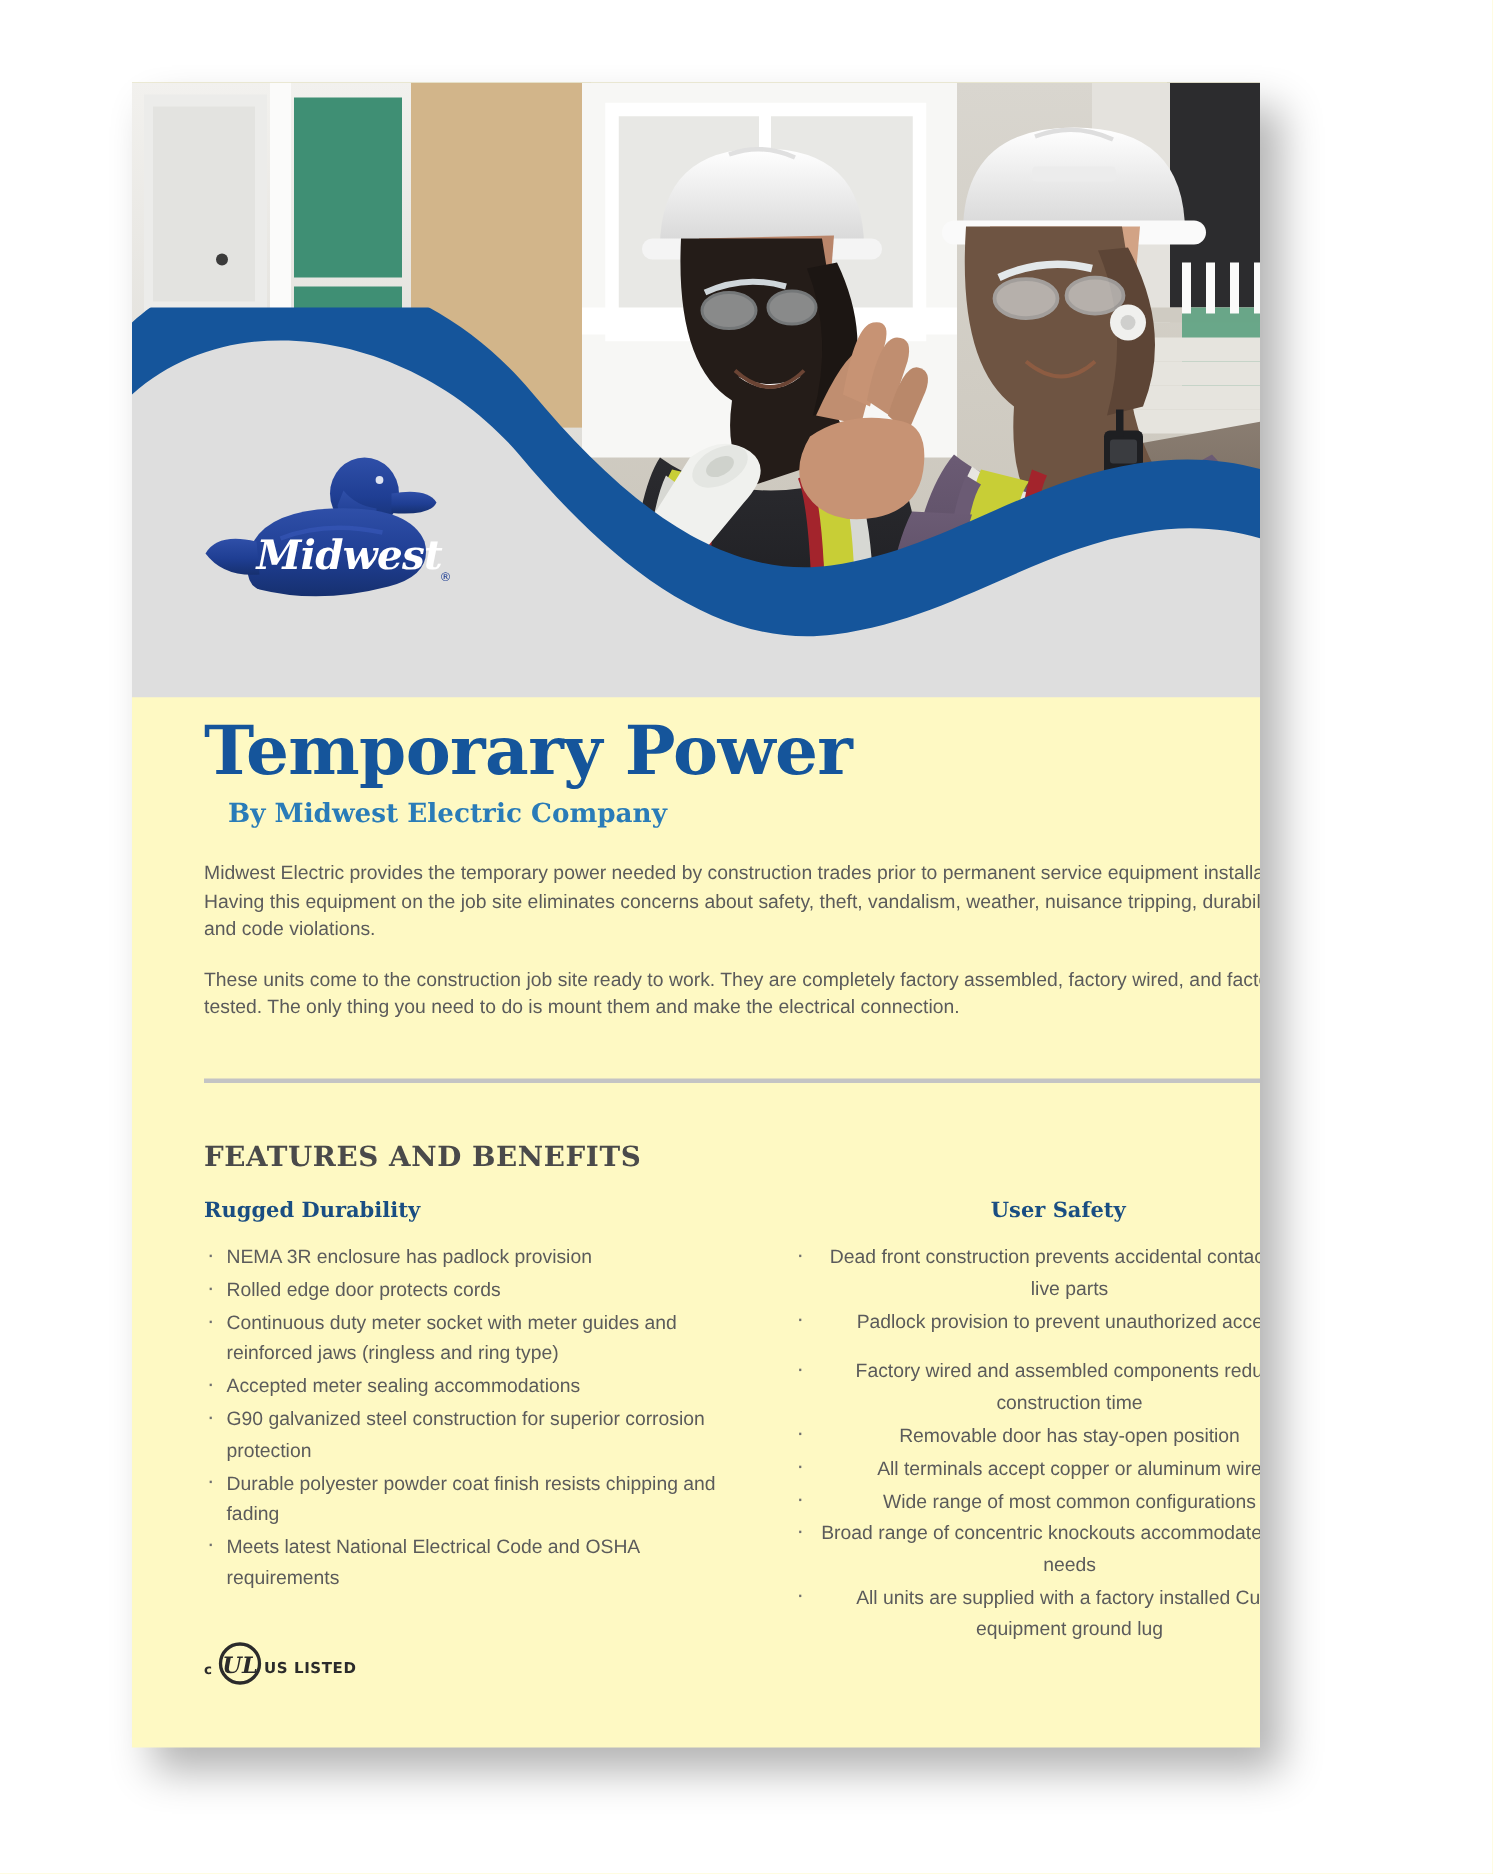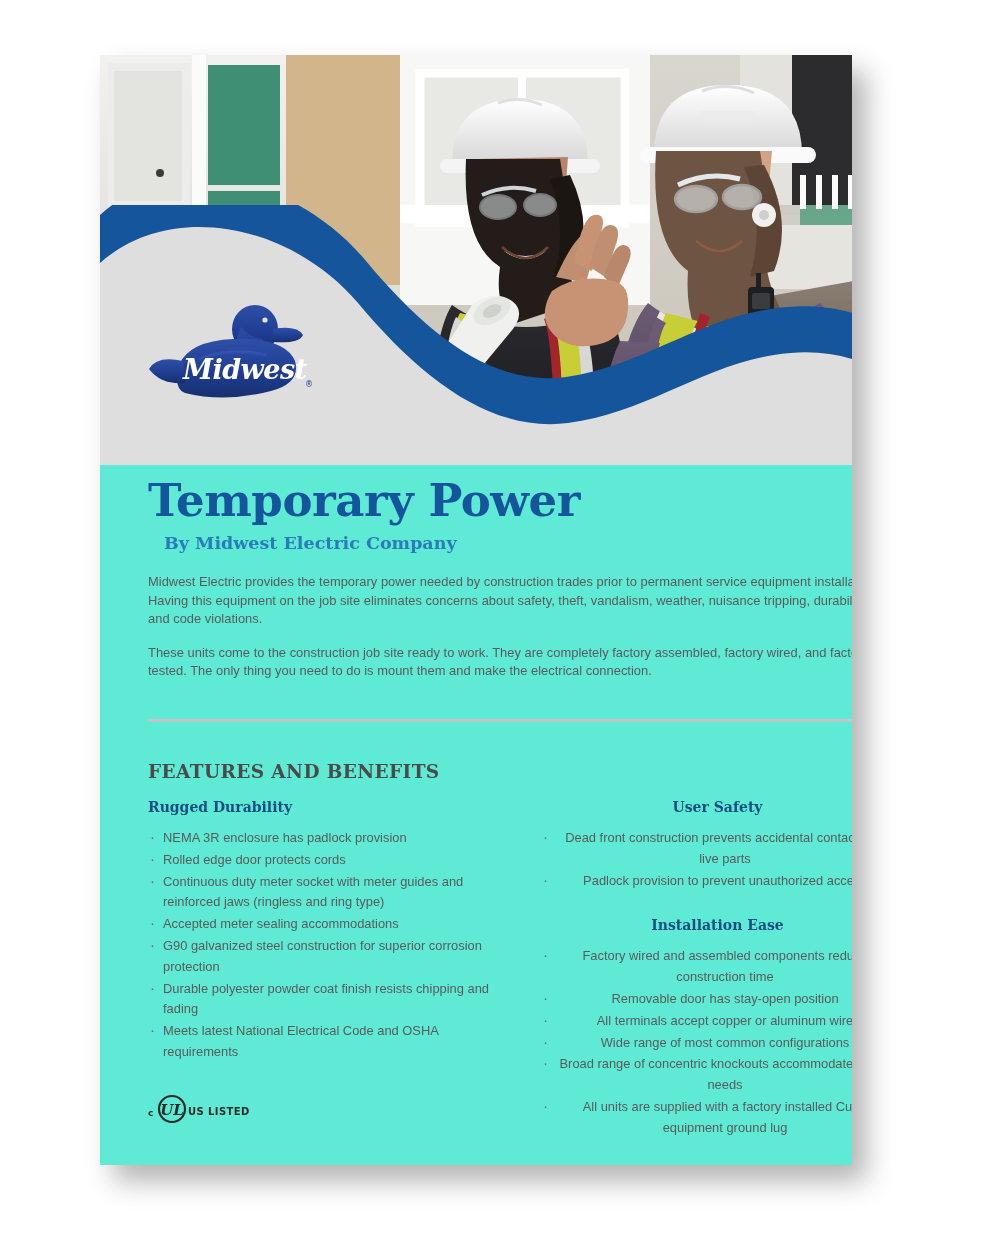--- a/index.html
+++ b/index.html
@@ -7,23 +7,23 @@
     width:995px;height:1249px;
     background:#ffffff;
     font-family:"Liberation Sans", sans-serif;
     overflow:hidden;
     position:relative;
   }
 
   
   #page-sheet{
     position:absolute;
-    left:100px; top:55px;
+    left:88px; top:55px;
     width:752px; height:1110px;
-    background:#5eead4;
+    background:#fef9c3;
     box-shadow: 14px 16px 26px rgba(0,0,0,0.30);
     overflow:hidden;
   }
 
   
   #hero{
     position:absolute; left:0; top:0;
     width:842px; height:400px;
     overflow:hidden;
     background:#b9b3a9;
@@ -451,21 +451,20 @@
           </div>
         </div>
 
         <div class="col right">
           <h4 class="group-title">User Safety</h4>
           <ul class="bullets">
             <li>Dead front construction prevents accidental contact with live parts</li>
             <li>Padlock provision to prevent unauthorized access</li>
           </ul>
 
-          <h4 class="group-title spaced">Installation Ease</h4>
           <ul class="bullets">
             <li>Factory wired and assembled components reduce construction time</li>
             <li>Removable door has stay-open position</li>
             <li>All terminals accept copper or aluminum wire</li>
             <li>Wide range of most common configurations</li>
             <li>Broad range of concentric knockouts accommodate wiring needs</li>
             <li>All units are supplied with a factory installed Cu/Al equipment ground lug</li>
           </ul>
         </div>
 

